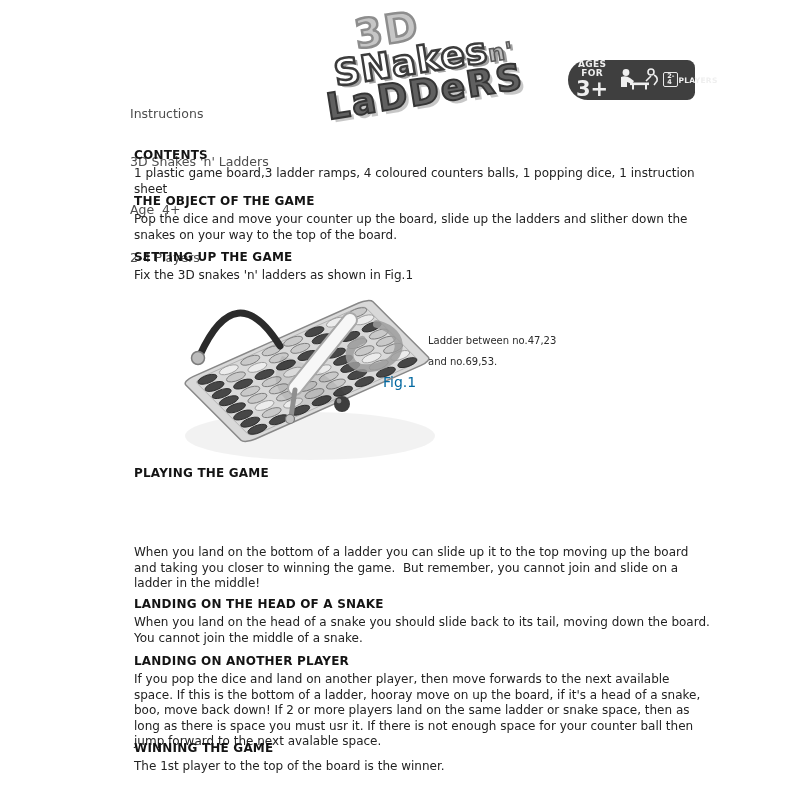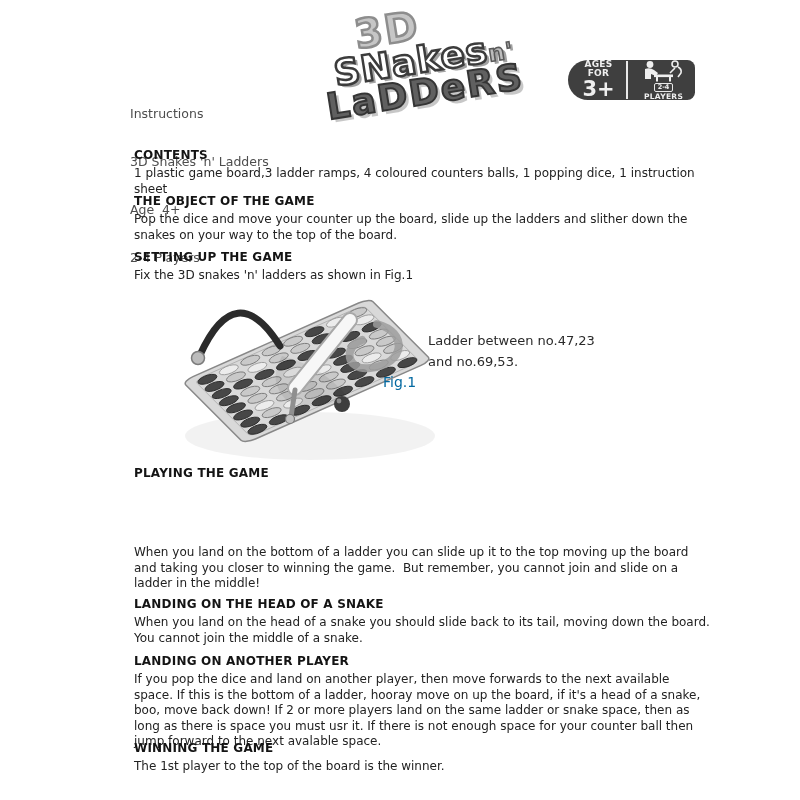--- a/index.html
+++ b/index.html
@@ -24,34 +24,34 @@
             transform:rotate(-6deg); margin-top:-4px; line-height:1; }
 
   
   .badge{ position:absolute; left:568px; top:60px; width:127px; height:40px;
           background:var(--badge_bg); border-radius:26px 10px 10px 26px;
           display:flex; align-items:center; color:var(--badge_text); }
   .badge-ages{ width:45px; text-align:center; line-height:1; padding-left:8px; }
   .badge-ages .sm{ font-size:9px; font-weight:700; letter-spacing:.3px; display:block; }
   .badge-ages .lg{ font-size:21px; font-weight:800; display:block; margin-top:1px; }
   .badge-divider{ width:2px; height:38px; background:#e9e9e9; margin:0 4px 0 5px; }
-  .badge-players{ flex:1; display:flex; flex-direction:column; align-items:center; line-height:1; }
+  .badge-players{ flex:1; display:flex; flex-direction:row; align-items:center; line-height:1; }
   .badge-24{ font-size:6.5px; font-weight:700; border:1px solid #e9e9e9; border-radius:2px;
              padding:0 3px; margin-top:-2px; }
   .badge-players-label{ font-size:7.5px; font-weight:700; letter-spacing:.3px; margin-top:1px; }
 
   
   .sec{ position:absolute; left:130px; width:586px; }
   .sec h2{ font-size:12px; font-weight:700; letter-spacing:.2px; margin:0 0 3px 4px; color:#141414; }
   .sec p{ font-size:12px; line-height:15.6px; margin:4px; color:#222; white-space:pre-wrap; }
 
   
   .figure-photo{ position:absolute; left:172px; top:286px; width:272px; height:188px; }
   .fig-caption{ position:absolute; left:383px; top:374px; font-size:14px; color:#0369a1; }
-  .fig-note{ position:absolute; left:428px; top:330px; font-size:13px; line-height:21px; color:#2a2a2a; }
+  .fig-note{ position:absolute; left:428px; top:330px; font-size:10px; line-height:21px; color:#2a2a2a; }
 
   .dome{ fill:#c9c9c9; stroke:#7d7d7d; stroke-width:1; vector-effect:non-scaling-stroke; }
   .dome.dark{ fill:#474747; stroke:#2e2e2e; }
   .dome.lite{ fill:#ececec; stroke:#9f9f9f; }
 </style>
 </head>
 <body>
 
 <div class="header-meta">
   <div>Instructions</div>

